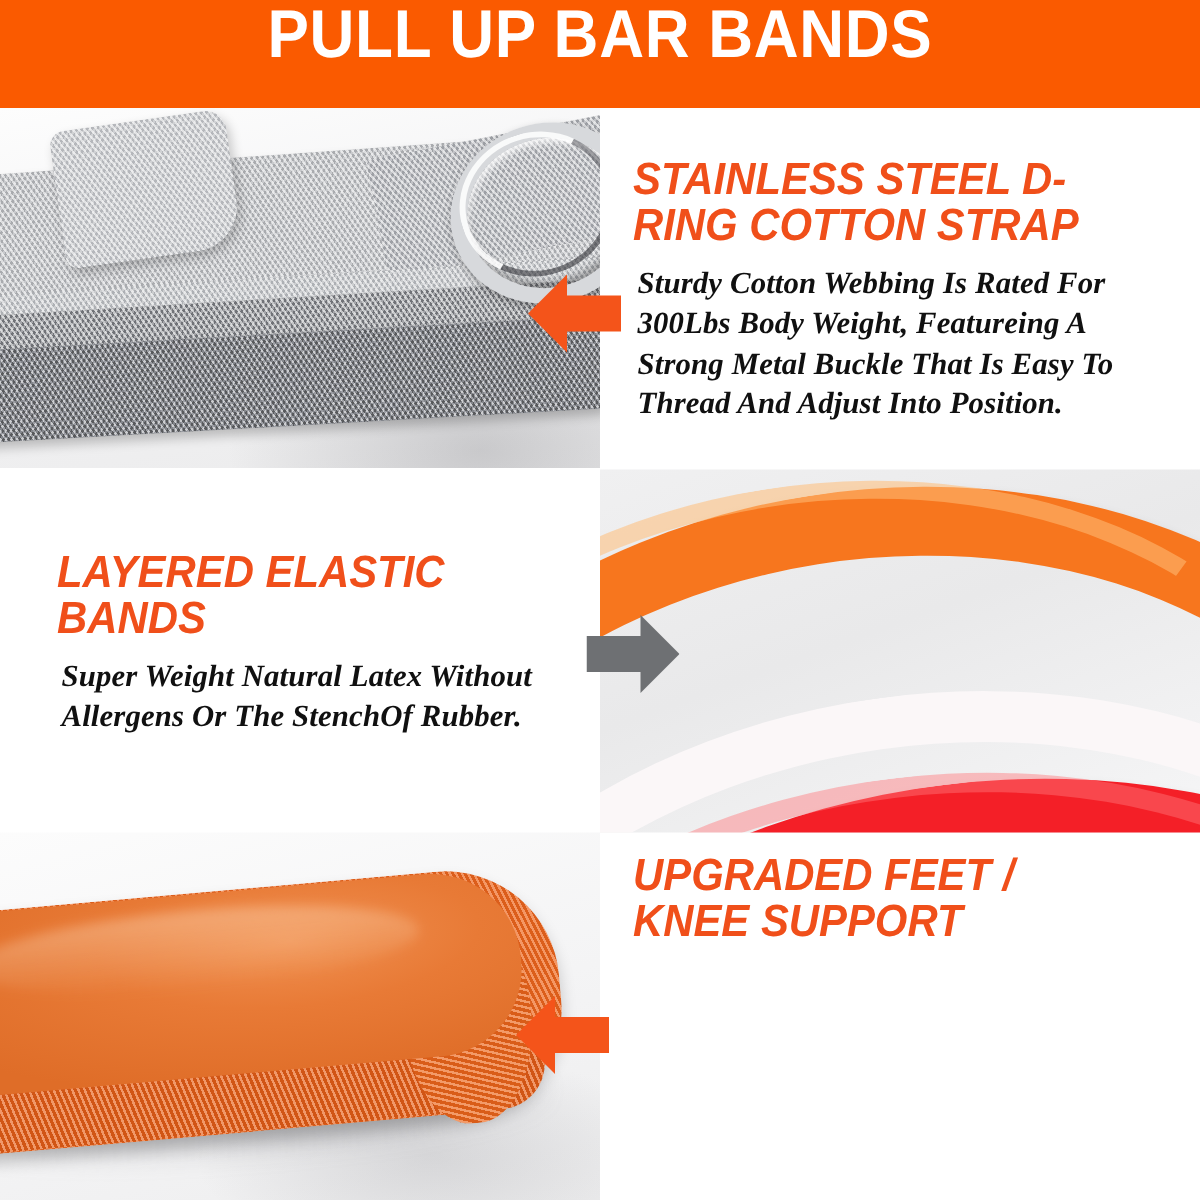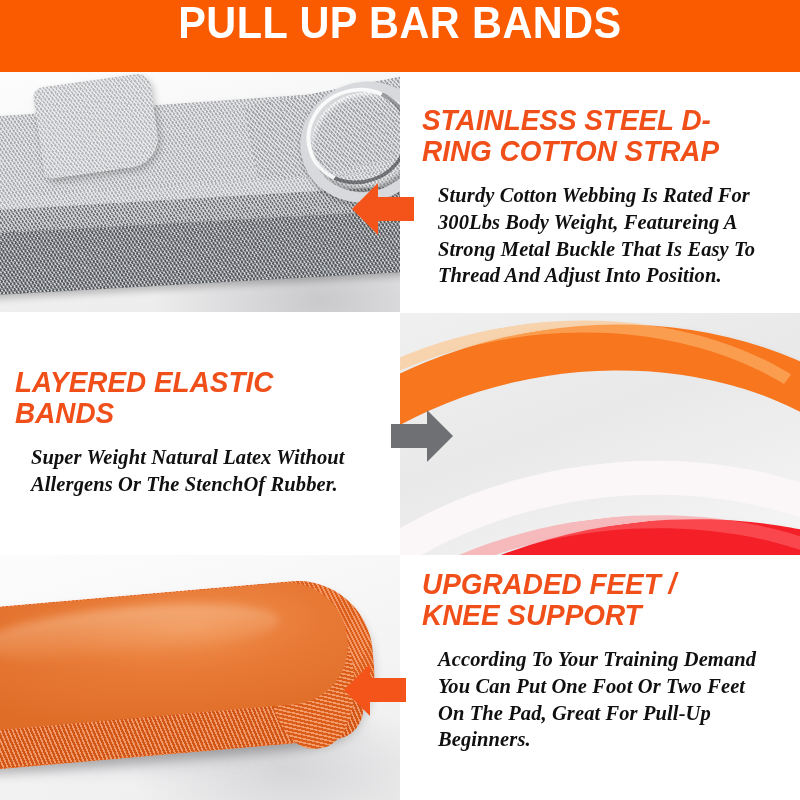--- a/index.html
+++ b/index.html
@@ -71,21 +71,21 @@
     transform-origin: left center;
     margin: 0 0 10px 0;
     text-transform: uppercase;
   }
   .body-text {
     color: #101010;
     font-family: "Liberation Serif", serif;
     font-weight: bold;
     font-size: 20.5px;
     line-height: 1.30;
-    margin: 16px;
+    margin: 3px;
     letter-spacing: 0.1px;
   }
 
   
   .arrow {
     position: absolute;
     z-index: 6;
   }
 
   
@@ -326,21 +326,21 @@
     <svg width="62" height="56" viewBox="0 0 62 56" aria-hidden="true">
       <polygon points="0,28 26,2 26,16 62,16 62,40 26,40 26,54" fill="#f4541a"></polygon>
     </svg>
   </div>
 
   <div class="text-panel" id="text-strap" style="left:422px; top:104px; width:364px;">
     <h2 class="heading">STAINLESS STEEL D-RING COTTON STRAP</h2>
     <p class="body-text">Sturdy Cotton Webbing Is Rated For 300Lbs Body Weight, Featureing A Strong Metal Buckle That Is Easy To Thread And Adjust Into Position.</p>
   </div>
 
-  <div class="text-panel" id="text-bands" style="left:15px; top:366px; width:372px;">
+  <div class="text-panel" id="text-bands" style="left:38px; top:366px; width:372px;">
     <h2 class="heading">LAYERED ELASTIC BANDS</h2>
     <p class="body-text">Super Weight Natural Latex Without Allergens Or The StenchOf Rubber.</p>
   </div>
 
   <div class="panel photo-panel" id="photo-bands">
 
     <div class="band-curve" id="band-red"></div>
     <div class="band-curve" id="band-red-hl"></div>
     <div class="band-curve" id="band-white"></div>
     <div class="band-curve" id="band-orange"></div>
@@ -363,16 +363,15 @@
   </div>
 
   <div class="arrow" id="arrow-3" style="left:344px; top:662px;">
     <svg width="62" height="56" viewBox="0 0 62 56" aria-hidden="true">
       <polygon points="0,28 26,2 26,16 62,16 62,40 26,40 26,54" fill="#f4541a"></polygon>
     </svg>
   </div>
 
   <div class="text-panel" id="text-pad" style="left:422px; top:568px; width:364px;">
     <h2 class="heading">UPGRADED FEET / KNEE SUPPORT</h2>
-    <p class="body-text">According To Your Training Demand You Can Put One Foot Or Two Feet On The Pad, Great For Pull-Up Beginners.</p>
   </div>
 
 </div>
 
 </body></html>

